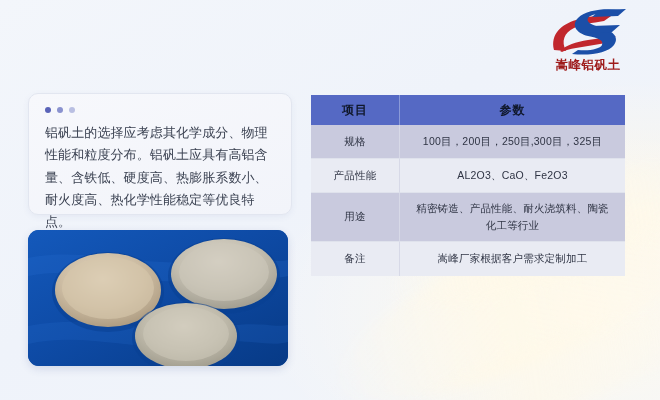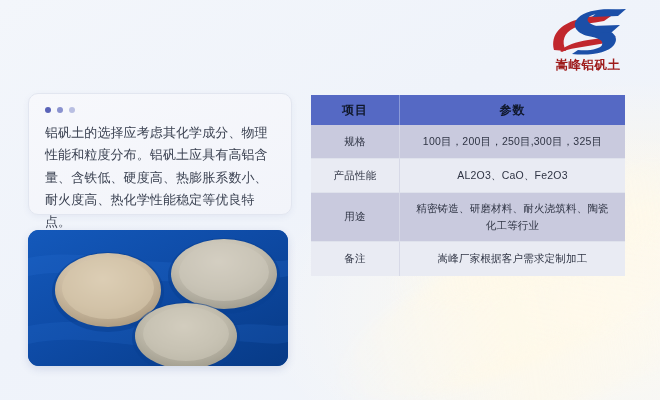--- a/index.html
+++ b/index.html
@@ -236,21 +236,21 @@
       <tr class="odd row-h">
         <td class="cell-item">规格</td>
         <td class="cell-val">100目，200目，250目,300目，325目</td>
       </tr>
       <tr class="even row-h">
         <td class="cell-item">产品性能</td>
         <td class="cell-val">AL2O3、CaO、Fe2O3</td>
       </tr>
       <tr class="odd row-h2">
         <td class="cell-item">用途</td>
-        <td class="cell-val">精密铸造、研磨材料、耐火浇筑料、陶瓷化工等行业</td>
+        <td class="cell-val">精密铸造、产品性能、耐火浇筑料、陶瓷化工等行业</td>
       </tr>
       <tr class="even row-h">
         <td class="cell-item">备注</td>
         <td class="cell-val">嵩峰厂家根据客户需求定制加工</td>
       </tr>
     </tbody>
   </table>
 
 </div>
 

